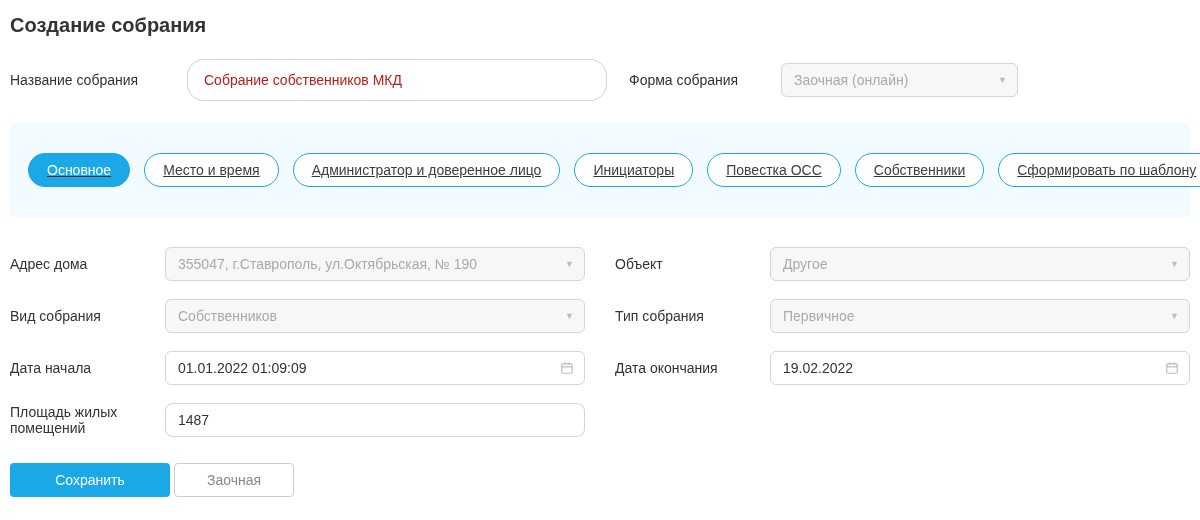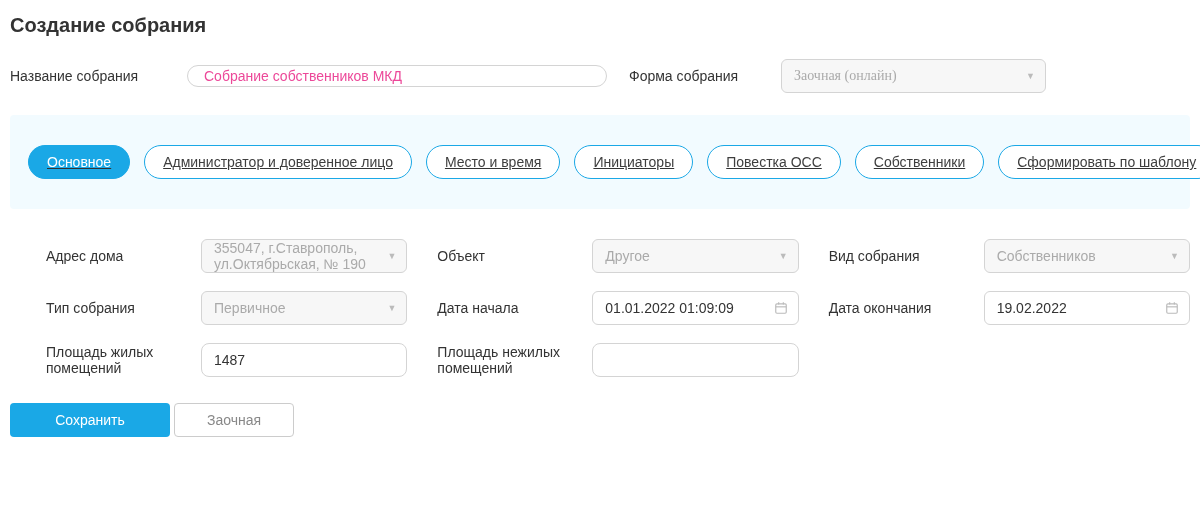--- a/index.html
+++ b/index.html
@@ -23,47 +23,47 @@
     gap: 22px;
     margin-bottom: 22px;
   }
   .field-label {
     font-size: 14px;
     color: #333;
     width: 155px;
     flex-shrink: 0;
   }
   .input-text {
-    height: 22px;
+    height: 42px;
     border: 1px solid #d4d4d4;
     border-radius: 17px;
     padding: 0 16px;
     font-size: 14px;
-    color: #ec4899;
+    color: #b91c1c;
     background: #fff;
     outline: none;
   }
   .input-text.wide { width: 420px; }
   .select {
     display: flex;
     align-items: center;
     justify-content: space-between;
     height: 34px;
     border: 1px solid #d4d4d4;
     border-radius: 6px;
     padding: 0 10px 0 12px;
     background: #f7f7f7;
     color: #aaa;
     font-size: 14px;
   }
   .caret {
     font-size: 9px;
     color: #bbb;
   }
-  .form-select-wrap { width: 265px; font-family: Liberation Serif, serif; }
+  .form-select-wrap { width: 237px; }
   .tabs-container {
     background: #f2fbff;
     border-radius: 4px;
     padding: 30px 18px;
     display: flex;
     gap: 14px;
     margin-bottom: 30px;
     text-decoration: underline;
   }
   .tab {
@@ -80,25 +80,24 @@
     white-space: nowrap;
   }
   .tab.active {
     background: #1aa8e6;
     color: #fff;
     border-color: #1aa8e6;
     font-weight: 500;
   }
   .form-grid {
     display: grid;
-    grid-template-columns: 1fr 1fr 1fr;
+    grid-template-columns: 1fr 1fr;
     column-gap: 30px;
     row-gap: 18px;
     margin-bottom: 26px;
-    margin-left: 36px;
   }
   .form-row {
     display: flex;
     align-items: center;
   }
   .form-row .field-label { width: 155px; }
   .control { flex: 1; }
   .date-input {
     display: flex;
     align-items: center;
@@ -164,22 +163,22 @@
   <input class="input-text wide" value="Собрание собственников МКД" style="">
   <span class="field-label spacer-label">Форма собрания</span>
   <div class="select form-select-wrap">
     <span>Заочная (онлайн)</span>
     <span class="caret">▼</span>
   </div>
 </div>
 
 <div class="tabs-container">
   <div class="tab active">Основное</div>
+  <div class="tab">Место и время</div>
   <div class="tab">Администратор и доверенное лицо</div>
-  <div class="tab">Место и время</div>
   <div class="tab">Инициаторы</div>
   <div class="tab">Повестка ОСС</div>
   <div class="tab">Собственники</div>
   <div class="tab">Сформировать по шаблону</div>
 </div>
 
 <div class="form-grid">
   <div class="form-row">
     <span class="field-label">Адрес дома</span>
     <div class="control select">
@@ -232,22 +231,18 @@
           <line x1="8" y1="2" x2="8" y2="6"></line>
           <line x1="16" y1="2" x2="16" y2="6"></line>
         </svg>
     </div>
   </div>
 
   <div class="form-row">
     <span class="field-label">Площадь жилых помещений</span>
     <div class="control"><input class="plain-input" value="1487" style=""></div>
   </div>
-  <div class="form-row">
-    <span class="field-label">Площадь нежилых помещений</span>
-    <div class="control"><input class="plain-input" value="" style=""></div>
-  </div>
 </div>
 
 <div class="actions">
   <button class="btn btn-primary">Сохранить</button>
   <button class="btn btn-secondary">Заочная</button>
 </div>
 
 </body></html>

